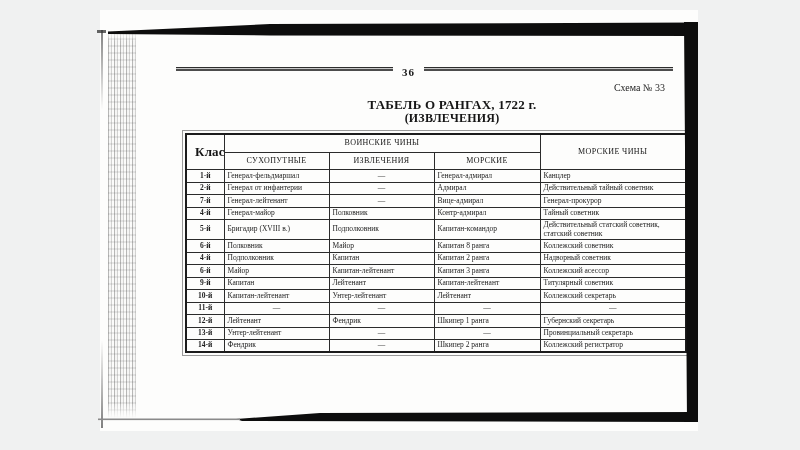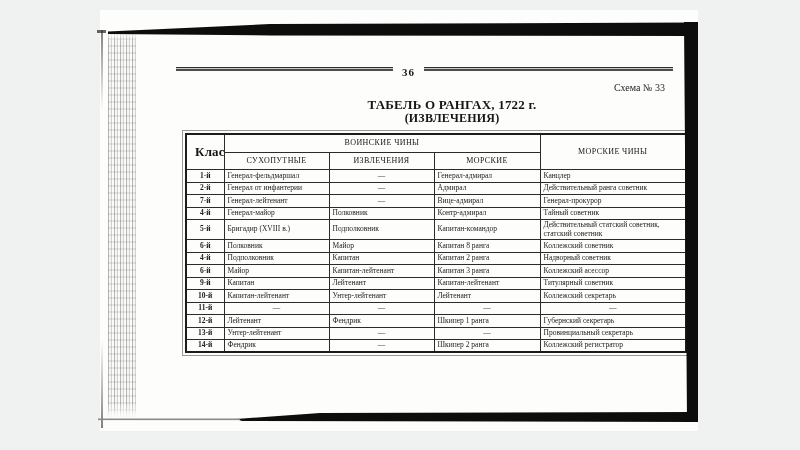--- a/index.html
+++ b/index.html
@@ -140,21 +140,21 @@
             <td>Генерал-фельдмаршал</td>
             <td class="dash">—</td>
             <td>Генерал-адмирал</td>
             <td>Канцлер</td>
           </tr>
           <tr>
             <td class="cls">2-й</td>
             <td>Генерал от инфантерии</td>
             <td class="dash">—</td>
             <td>Адмирал</td>
-            <td>Действительный ранга советник</td>
+            <td>Действительный тайный советник</td>
           </tr>
           <tr>
             <td class="cls">7-й</td>
             <td>Генерал-лейтенант</td>
             <td class="dash">—</td>
             <td>Вице-адмирал</td>
             <td>Генерал-прокурор</td>
           </tr>
           <tr>
             <td class="cls">4-й</td>

